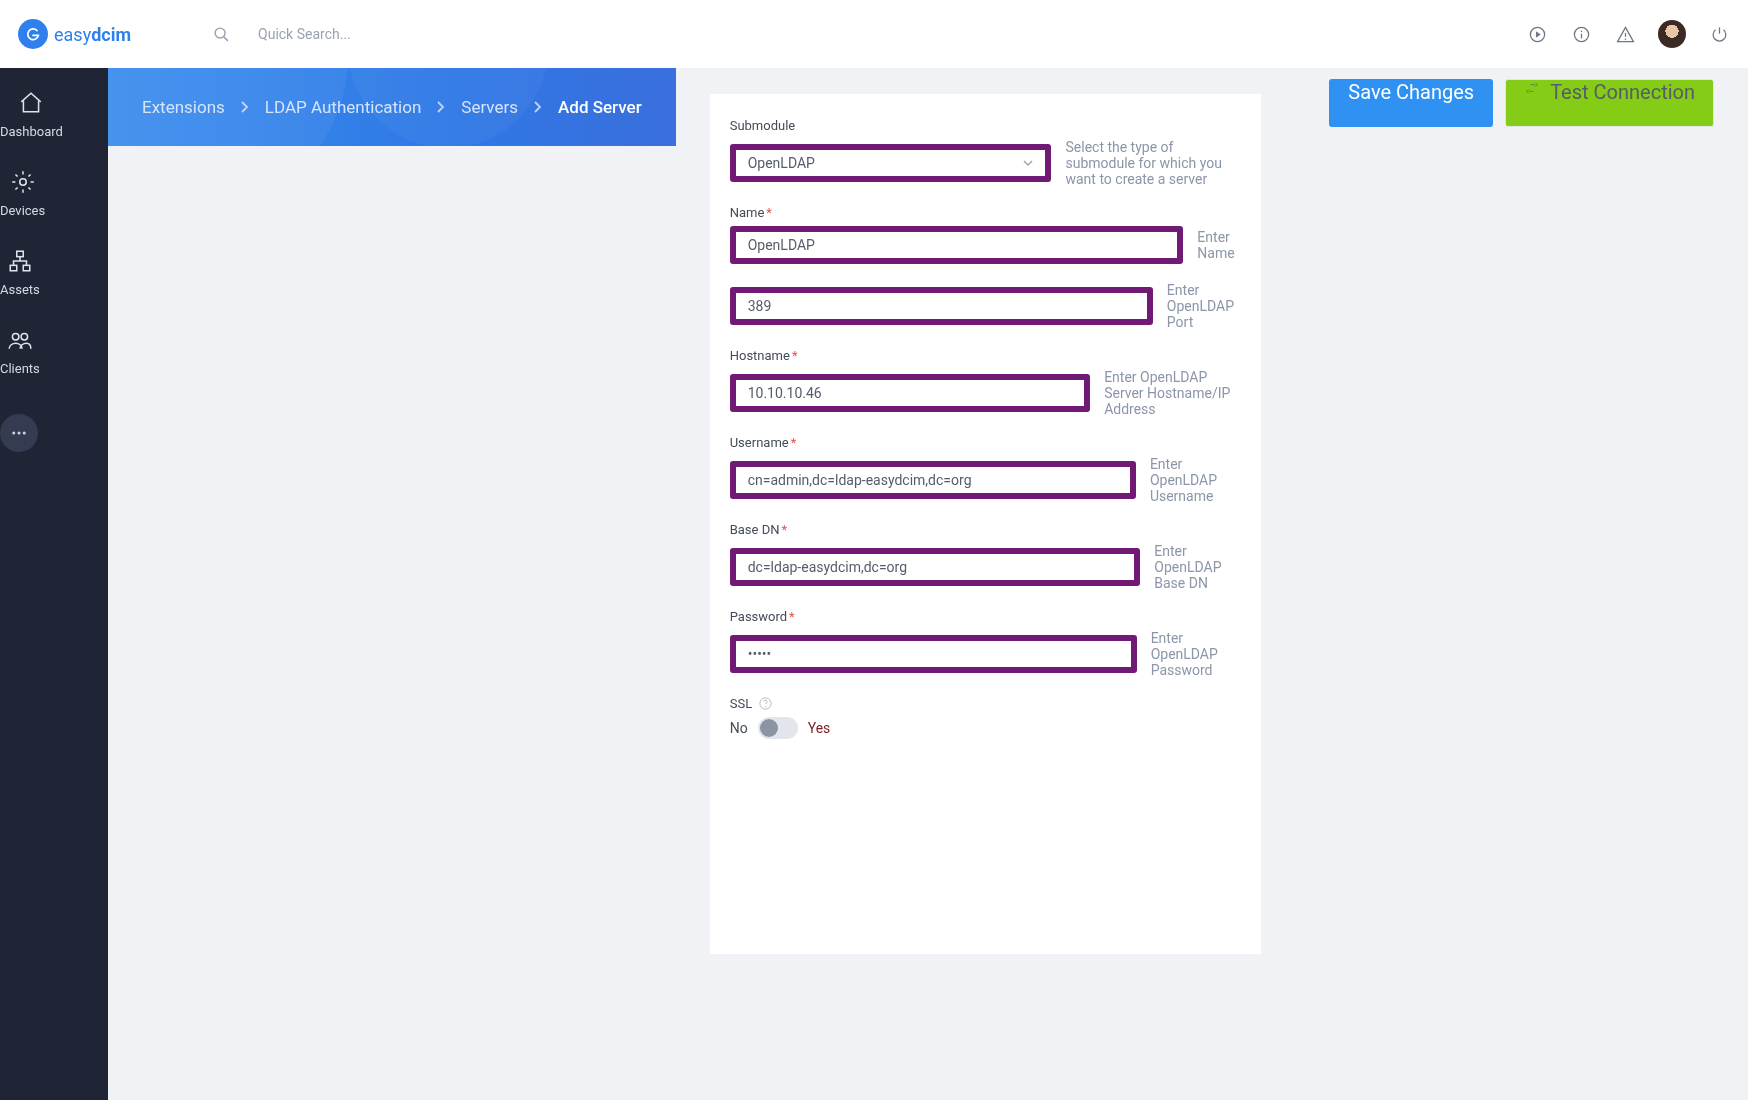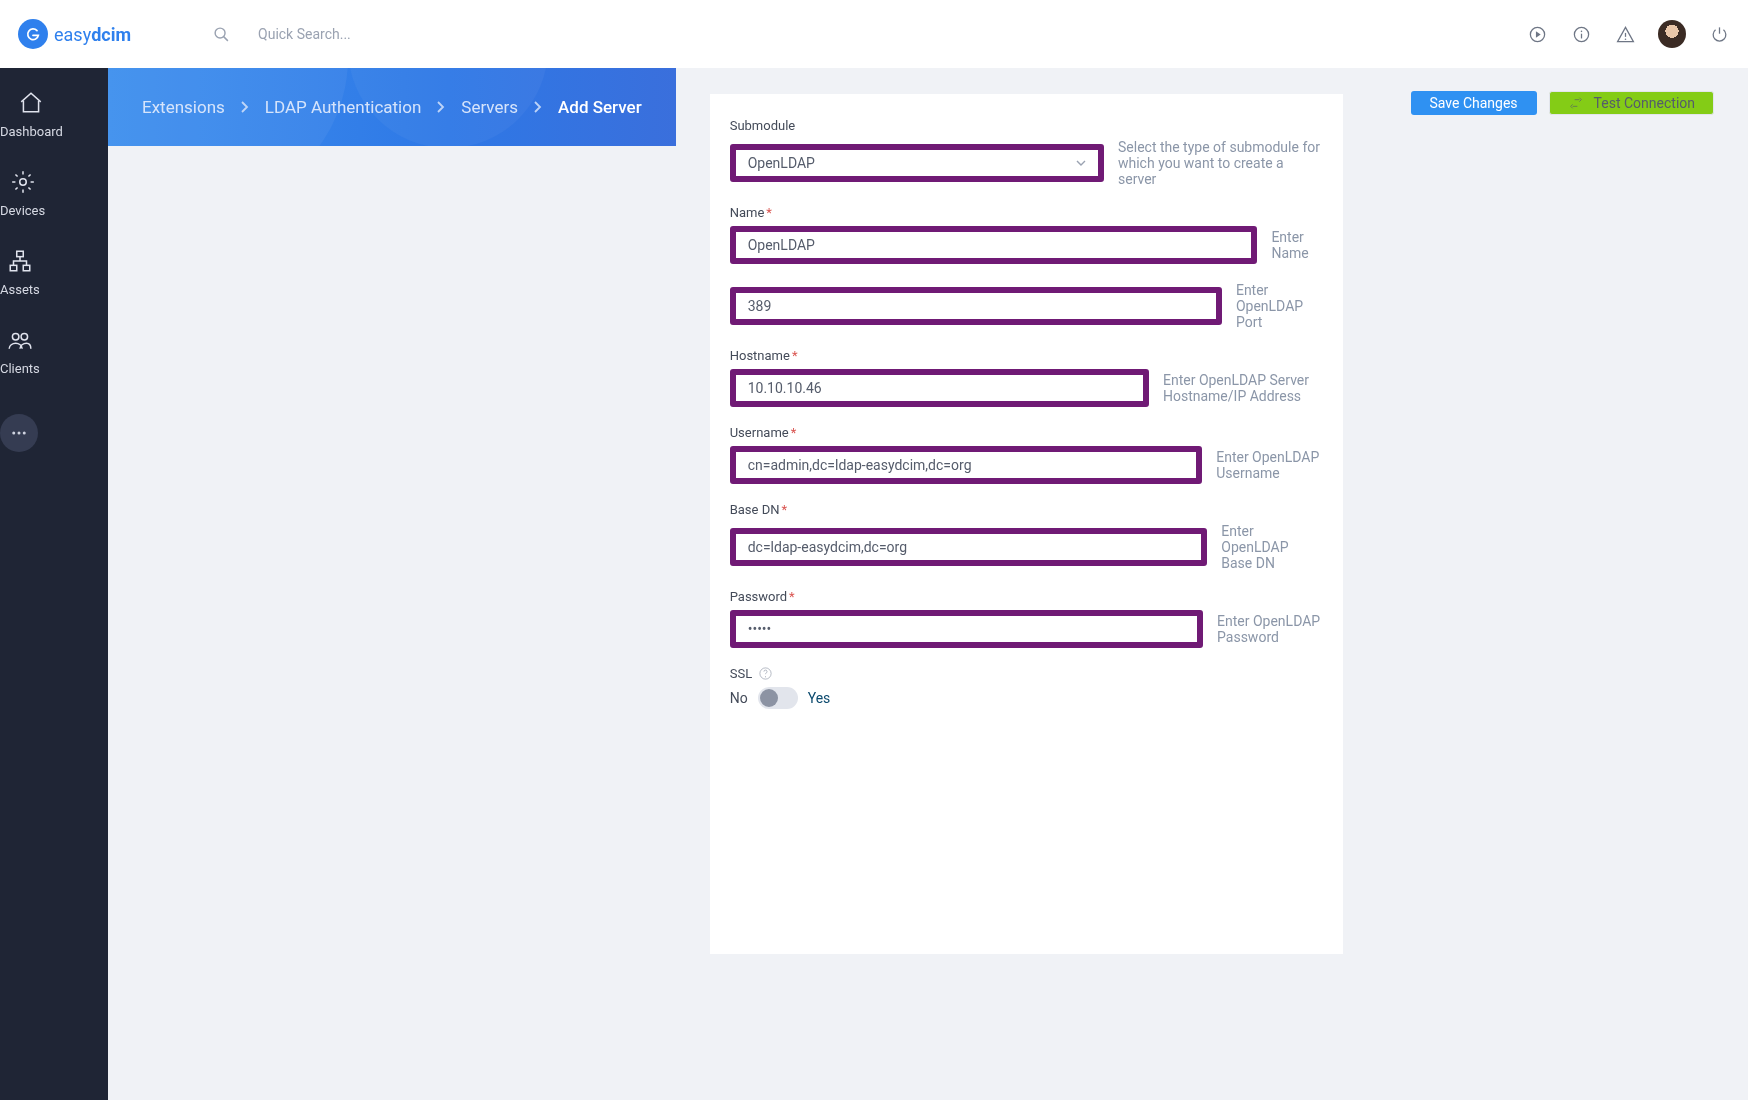--- a/index.html
+++ b/index.html
@@ -36,25 +36,25 @@
 .field-col{width:756px}
 .flabel{font-size:13px;color:#444b59;margin-bottom:6px}
 .req{color:#d9534f;margin-left:2px}
 .finput,.fselect{width:100%;height:38px;border:6px solid #701a75;border-radius:3px;padding:0 12px;font-size:14px;color:#555c6b;background:#fff}
 .fselect{display:flex;align-items:center;justify-content:space-between;cursor:pointer}
 .hint{font-size:14px;color:#8b96a8}
 .toggle-row{display:flex;align-items:center;gap:10px;margin-top:6px}
 .toggle{width:40px;height:22px;border-radius:11px;background:#e2e5ec;position:relative}
 .toggle .knob{position:absolute;left:2px;top:2px;width:18px;height:18px;border-radius:50%;background:#8c93a3}
 .tlabel-no{color:#444b59;font-size:14px}
-.tlabel-yes{color:#0c4a6e;font-size:14px}
+.tlabel-yes{color:#7f1d1d;font-size:14px}
 .ssl-lbl{display:flex;align-items:center;gap:6px;color:#444b59;font-size:13px;margin-bottom:6px}
 .ssl-lbl svg{width:15px;height:15px;stroke:#8b93a4;fill:none}
 .action-bar{height:70px;padding:16px 34px;display:flex;gap:12px;align-items:center}
-.btn{height:24px;padding:0 18px;border-radius:3px;font-size:14px;display:flex;align-items:center;gap:10px;cursor:pointer;border:1px solid transparent}
+.btn{height:48px;padding:0 18px;border-radius:3px;font-size:20px;display:flex;align-items:flex-start;gap:10px;cursor:pointer;border:1px solid transparent}
 .btn-primary{background:#2f91f2;color:#fff}
 .btn-secondary{background:#84cc16;color:#555c6b;border-color:#e2e5ec}
 .btn-secondary svg{width:16px;height:16px;stroke:#555c6b;fill:none}
 </style>
 </head>
 <body>
 
 <div class="topbar">
   <div class="logo">
     <span class="logo-mark">

